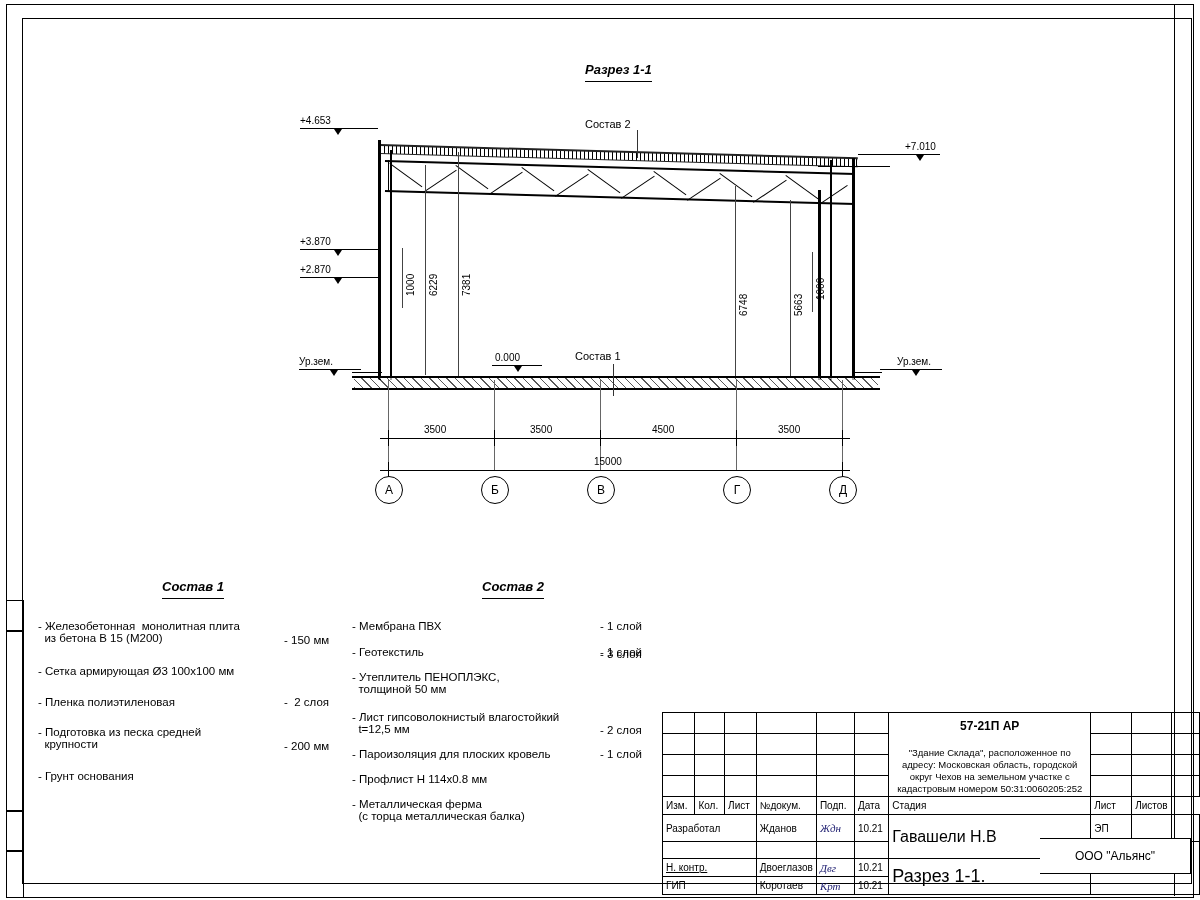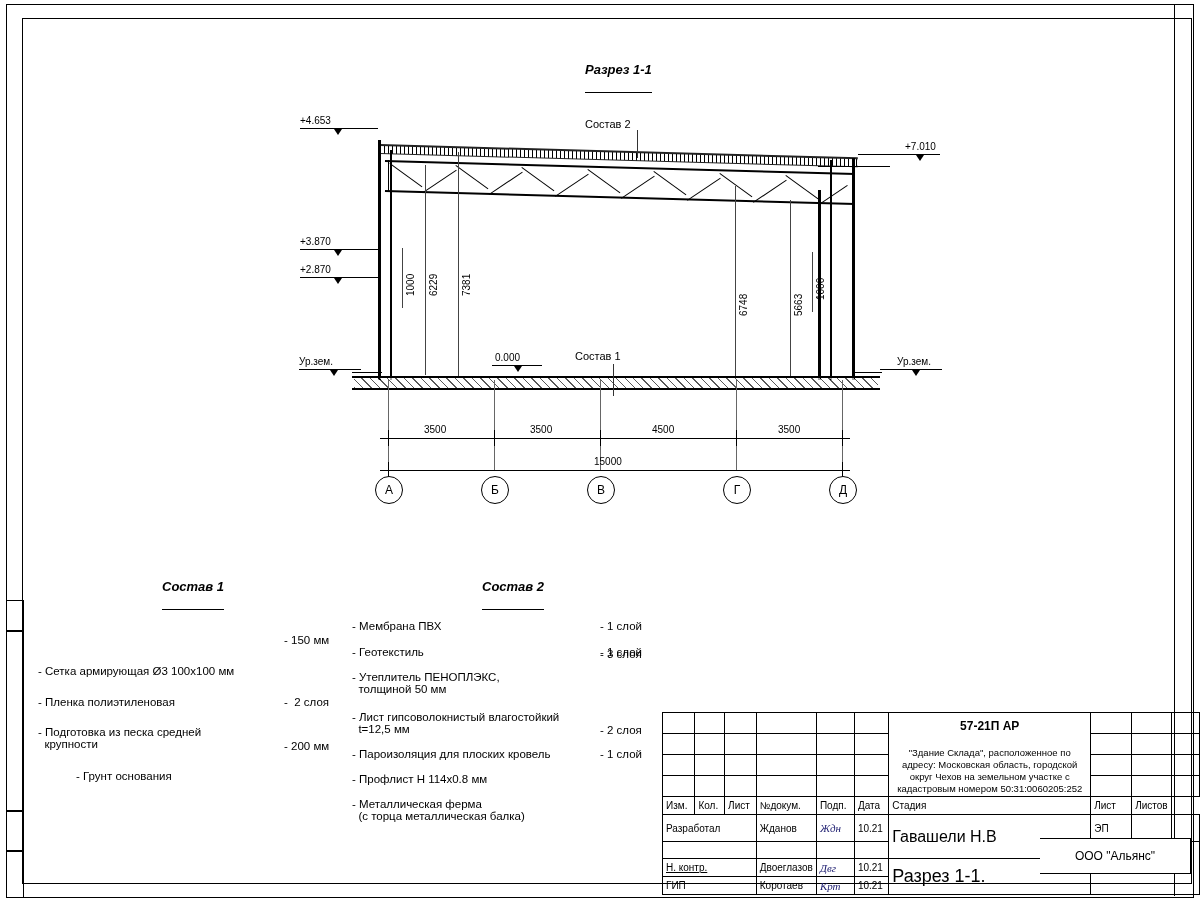--- a/index.html
+++ b/index.html
@@ -17,21 +17,21 @@
   
   .lm{position:absolute;border:1px solid #000;left:6px;}
   .lm1{top:600px;width:16px;height:30px;}
   .lm2{top:630px;width:16px;height:180px;}
   .lm3{top:810px;width:16px;height:40px;}
   .lm4{top:850px;width:16px;height:46px;}
 
   
   .t{position:absolute;white-space:pre;}
   .title-it{font-style:italic;font-weight:bold;font-size:13px;}
-  .u{border-bottom:1px solid #000;padding-bottom:15px;}
+  .u{border-bottom:1px solid #000;padding-bottom:4px;}
   .sm{font-size:11px;}
   .xs{font-size:10px;}
   .vert{transform-origin:0 0;transform:rotate(-90deg);}
 
   
   .ln{position:absolute;background:#000;}
   .hl{height:1px;}
   .vl{width:1px;}
 
   
@@ -193,33 +193,35 @@
   <div class="t xs" style="left:594px;top:456px;">15000</div>
 
   <div class="axis-circle" style="left:375px;top:476px;">А</div>
   <div class="axis-circle" style="left:481px;top:476px;">Б</div>
   <div class="axis-circle" style="left:587px;top:476px;">В</div>
   <div class="axis-circle" style="left:723px;top:476px;">Г</div>
   <div class="axis-circle" style="left:829px;top:476px;">Д</div>
 
   <div class="t title-it u" style="left:162px;top:579px;">Состав 1</div>
 
+  <div class="spec-row" style="left:38px;top:620px;">- Железобетонная  монолитная плита
+  из бетона В 15 (М200)</div>
   <div class="spec-row" style="left:284px;top:634px;">- 150 мм</div>
 
   <div class="spec-row" style="left:38px;top:665px;">- Сетка армирующая Ø3 100х100 мм</div>
   <div class="spec-row" style="left:284px;top:665px;"></div>
 
   <div class="spec-row" style="left:38px;top:696px;">- Пленка полиэтиленовая</div>
   <div class="spec-row" style="left:284px;top:696px;">-  2 слоя</div>
 
   <div class="spec-row" style="left:38px;top:726px;">- Подготовка из песка средней
   крупности</div>
   <div class="spec-row" style="left:284px;top:740px;">- 200 мм</div>
 
-  <div class="spec-row" style="left:38px;top:770px;margin-left:38px;">- Грунт основания</div>
+  <div class="spec-row" style="left:38px;top:770px;">- Грунт основания</div>
 
   <div class="t title-it u" style="left:482px;top:579px;">Состав 2</div>
 
   <div class="spec-row" style="left:352px;top:620px;">- Мембрана ПВХ</div>
   <div class="spec-row" style="left:600px;top:620px;">- 1 слой</div>
 
   <div class="spec-row" style="left:352px;top:646px;">- Геотекстиль</div>
   <div class="spec-row" style="left:600px;top:646px;">- 1 слой</div>
 
   <div class="spec-row" style="left:352px;top:671px;">- Утеплитель ПЕНОПЛЭКС,

